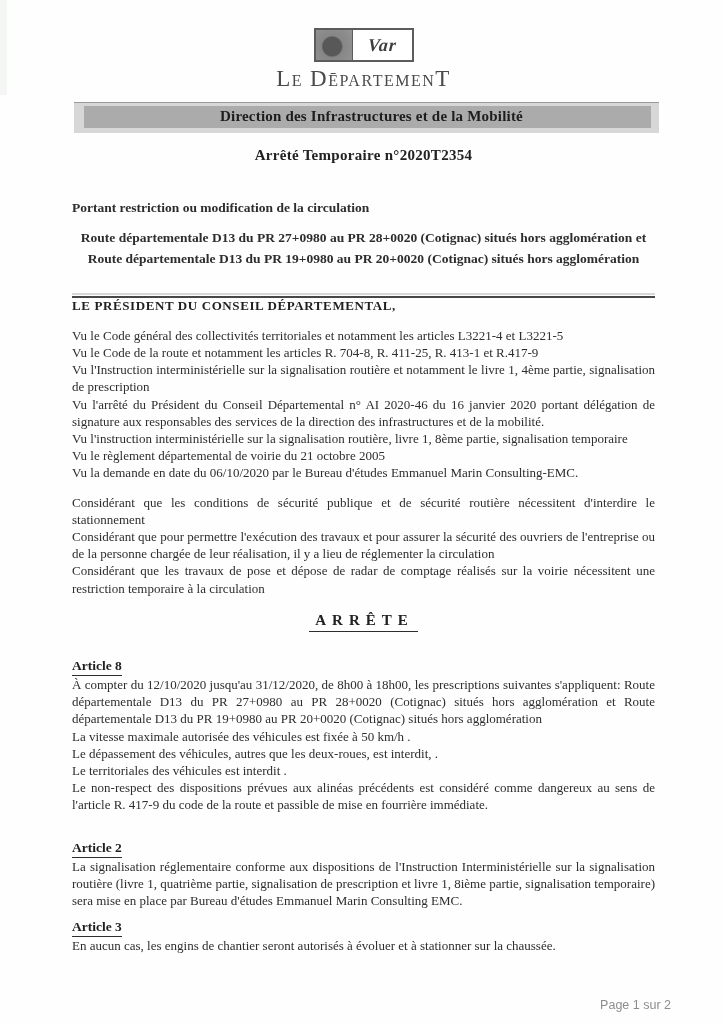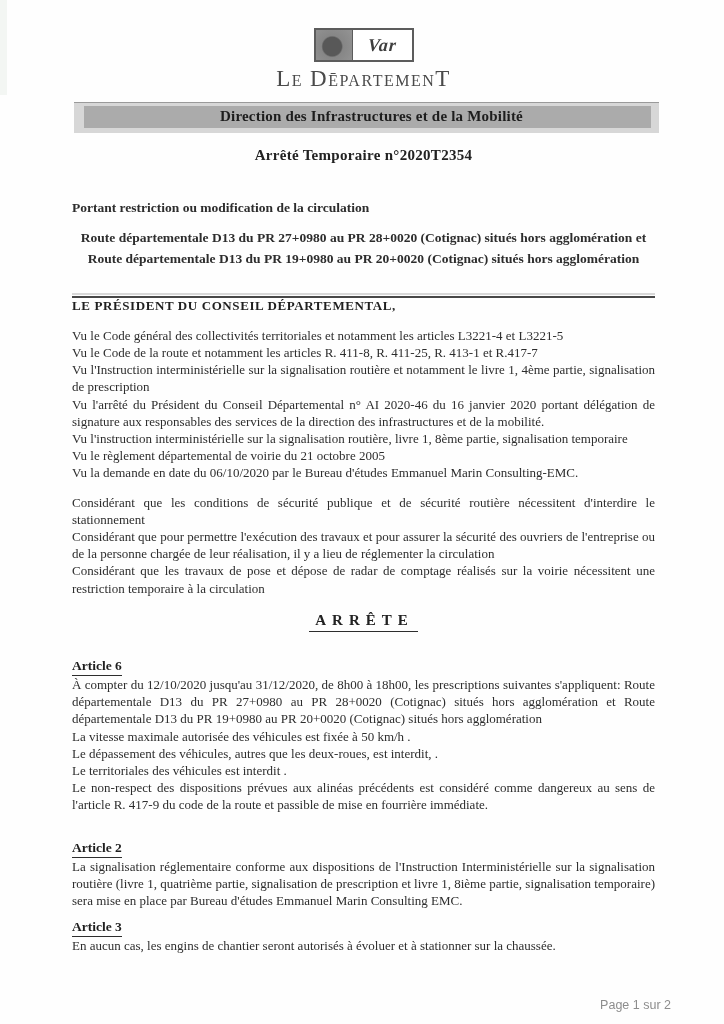--- a/index.html
+++ b/index.html
@@ -116,40 +116,40 @@
   <div class="doc-title">Arrêté Temporaire n°2020T2354</div>
 
   <p class="subject1">Portant restriction ou modification de la circulation</p>
   <p class="subject2">Route départementale D13 du PR 27+0980 au PR 28+0020 (Cotignac) situés hors agglomération et Route départementale D13 du PR 19+0980 au PR 20+0020 (Cotignac) situés hors agglomération</p>
 
   <div class="authority-rule"></div>
   <div class="authority">LE PRÉSIDENT DU CONSEIL DÉPARTEMENTAL,</div>
 
   <div class="body-block visas">
     <p>Vu le Code général des collectivités territoriales et notamment les articles L3221-4 et L3221-5</p>
-    <p>Vu le Code de la route et notamment les articles R. 411-8, R. 411-25, R. 413-1 et R.417-7</p>
+    <p>Vu le Code de la route et notamment les articles R. 704-8, R. 411-25, R. 413-1 et R.417-9</p>
     <p>Vu l'Instruction interministérielle sur la signalisation routière et notamment le livre 1, 4ème partie, signalisation de prescription</p>
     <p>Vu l'arrêté du Président du Conseil Départemental n° AI 2020-46 du 16 janvier 2020 portant délégation de signature aux responsables des services de la direction des infrastructures et de la mobilité.</p>
     <p>Vu l'instruction interministérielle sur la signalisation routière,  livre 1, 8ème partie, signalisation temporaire</p>
     <p>Vu le règlement départemental de voirie du 21 octobre 2005</p>
     <p>Vu la demande en date du 06/10/2020 par le Bureau d'études Emmanuel Marin Consulting-EMC.</p>
   </div>
 
   <div class="body-block considerants">
     <p>Considérant que les conditions de sécurité publique et de sécurité routière nécessitent d'interdire le stationnement</p>
     <p>Considérant que pour permettre l'exécution des travaux et pour assurer la sécurité des ouvriers de l'entreprise ou de la personne chargée de leur réalisation, il y a lieu de réglementer la circulation</p>
     <p>Considérant que les travaux de pose et dépose de radar de comptage réalisés sur la voirie nécessitent une restriction temporaire à la circulation</p>
   </div>
 
   <div class="decision">
     <span class="decision-word">ARRÊTE</span>
   </div>
 
   <div class="a1-head">
-    <span class="article-title">Article 6</span>
+    <span class="article-title">Article 8</span>
   </div>
   <div class="article-body">
     <p class="just mt3">À compter du 12/10/2020 jusqu'au 31/12/2020, de 8h00 à 18h00, les prescriptions suivantes s'appliquent: Route départementale D13 du PR 27+0980 au PR 28+0020 (Cotignac) situés hors agglomération et Route départementale D13 du PR 19+0980 au PR 20+0020 (Cotignac) situés hors agglomération</p>
     <p class="mt12">La vitesse maximale autorisée des véhicules est fixée à 50 km/h .</p>
     <p class="mt9">Le dépassement des véhicules, autres que les deux-roues, est interdit, .</p>
     <p class="mt9">Le territoriales des véhicules est interdit .</p>
     <p class="just mt12">Le non-respect des dispositions prévues aux alinéas précédents est considéré comme dangereux au sens de l'article R. 417-9 du code de la route et passible de mise en fourrière immédiate.</p>
   </div>
 
   <div class="a2-head">

